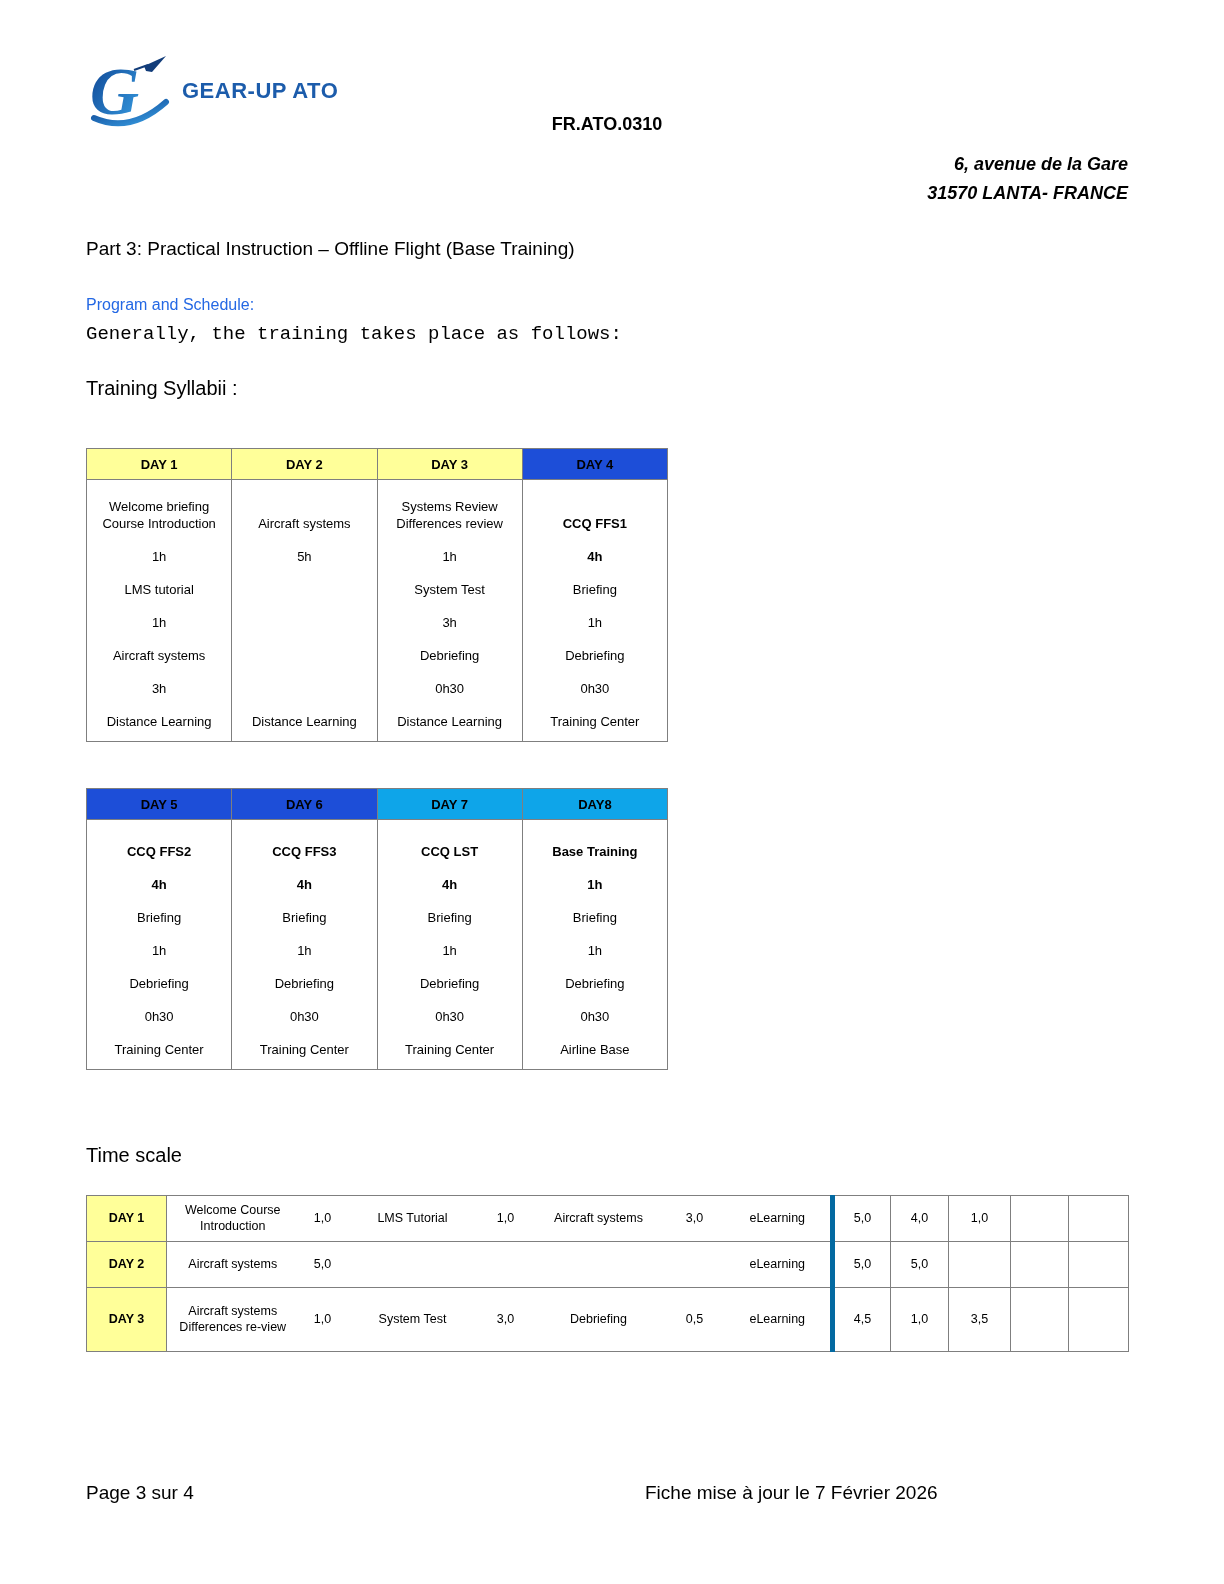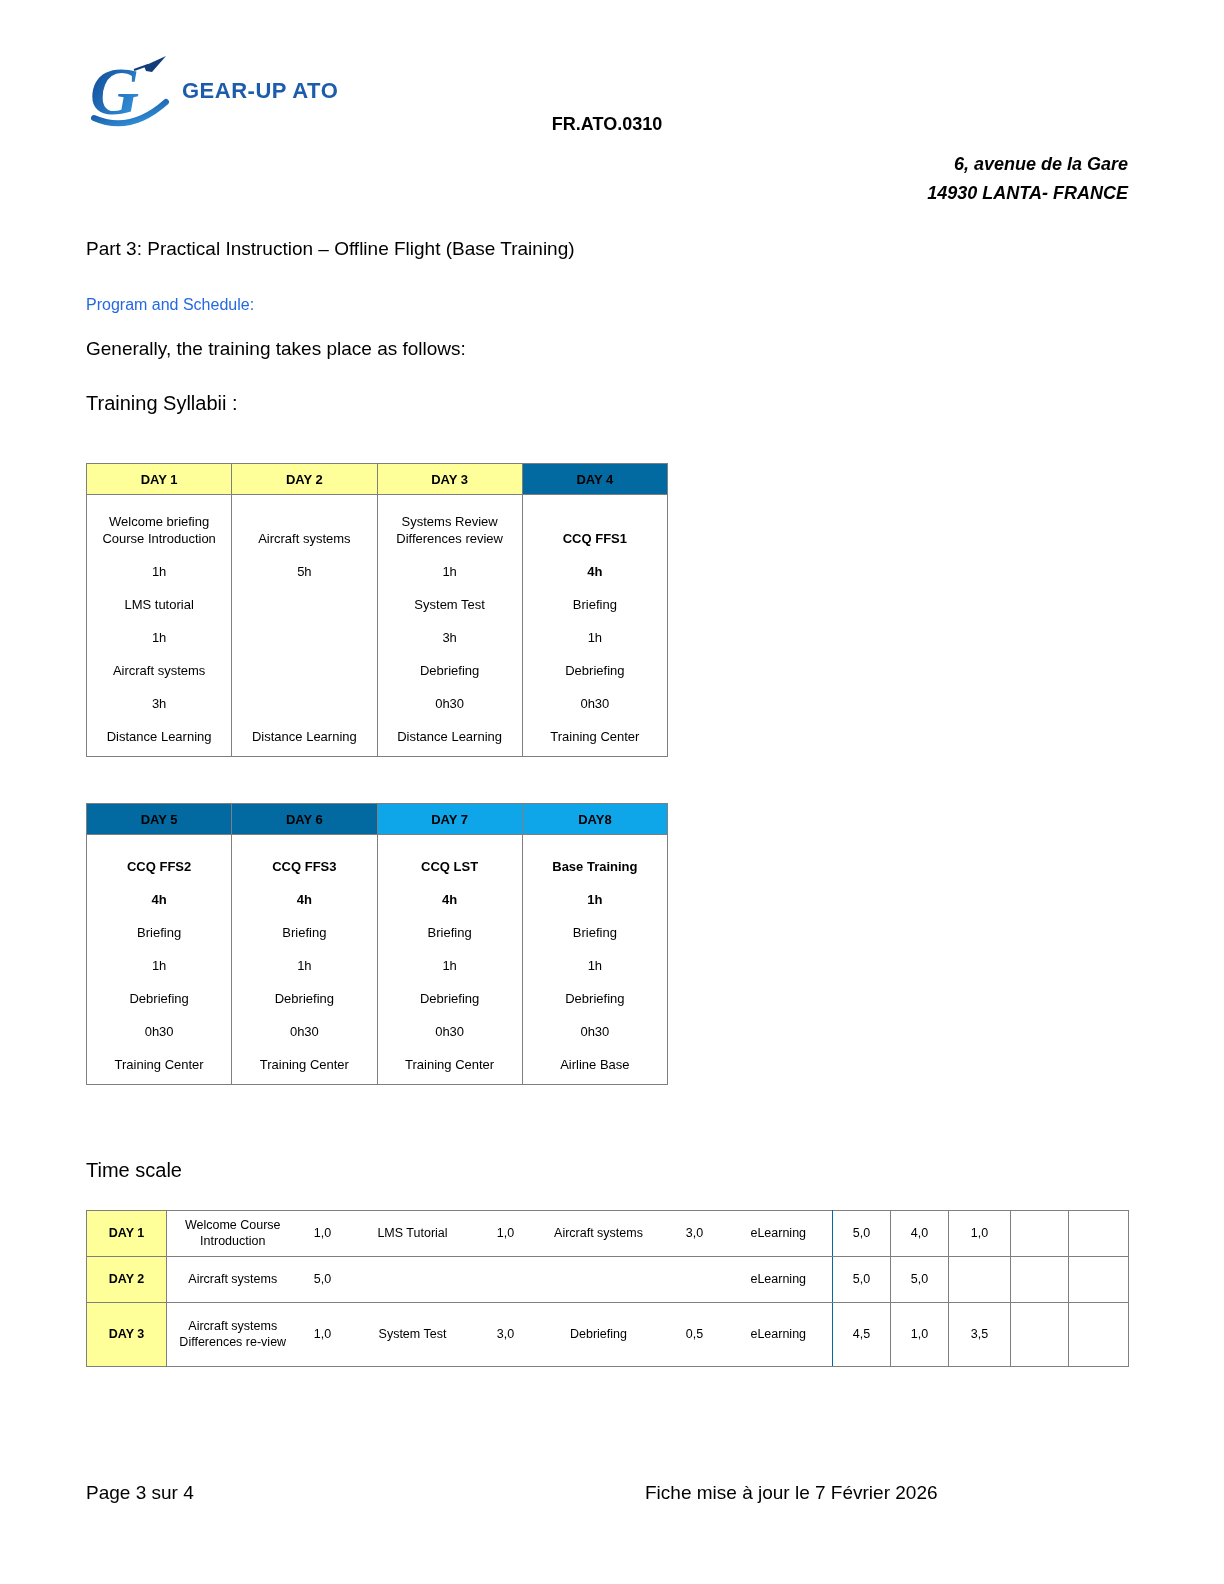--- a/index.html
+++ b/index.html
@@ -10,47 +10,47 @@
   
   .hdr-area { position:relative; height:210px; }
   .logo { position:absolute; left:4px; top:48px; display:flex; align-items:center; gap:10px; }
   .logo-text { font-size:22px; font-weight:bold; color:#1c5cab; letter-spacing:0.5px; }
   .doc-ref { position:absolute; left:0; right:0; top:114px; text-align:center; font-weight:bold; font-size:18px; }
   .address { position:absolute; right:0; top:150px; text-align:right; font-weight:bold; font-style:italic; font-size:18px; line-height:1.6; }
 
   
   .part-title { padding-top:28px; font-size:19px; }
   .program-heading { margin-top:36px; font-size:16px; color:#2468E4; }
-  .program-text { margin-top:24px; font-size:19px; }
+  .program-text { margin-top:9px; font-size:19px;font-family:Liberation Mono, monospace; }
   .syllabi-heading { margin-top:32px; font-size:20px; }
 
   
   table.syllabus { border-collapse:collapse; table-layout:fixed; width:582px; }
   table.syllabus.wk1 { margin-top:48px; }
   table.syllabus.wk2 { margin-top:46px; }
   table.syllabus th, table.syllabus td { border:1px solid #7f7f7f; }
   table.syllabus th { height:31px; font-size:13px; font-weight:bold; text-align:center; }
   th.yellow { background:#FFFF99; }
-  th.cyan   { background:#0369a1; }
+  th.cyan   { background:#1d4ed8; }
   th.orange { background:#0ea5e9; }
   table.syllabus td { vertical-align:top; padding:8px 3px 10px; background:#fff; }
   .slot { height:33px; display:flex; align-items:flex-end; justify-content:center; text-align:center; font-size:13px; line-height:1.3; }
   .slot.tall { height:45px; }
   .slot.b { font-weight:bold; }
 
   
   .timescale-heading { margin-top:74px; font-size:20px; }
   table.timescale { border-collapse:collapse; table-layout:fixed; width:1042px; margin-top:28px; font-size:12.5px; }
   table.timescale td { text-align:center; vertical-align:middle; padding:3px 3px; line-height:1.25; }
   tr.ts-head td { border:none; height:96px; vertical-align:middle; }
   tr.ts-head td.box { border:1px solid #7f7f7f; }
   .narrow-span { display:inline-block; max-width:36px; }
   tr.ts-body td { border-top:1px solid #7f7f7f; border-bottom:1px solid #7f7f7f; }
   tr.ts-body td.daycell { border:1px solid #7f7f7f; background:#FFFF99; font-weight:bold; }
-  tr.ts-body td.modecell { border-right:1px solid #0369a1; }
+  tr.ts-body td.modecell { border-right:5px solid #0369a1; }
   tr.ts-body td.box { border-left:1px solid #7f7f7f; border-right:1px solid #7f7f7f; }
   tr.r1 td, tr.r2 td { height:46px; }
   tr.r3 td { height:64px; }
 
   
   .footer { position:absolute; top:1482px; left:86px; right:96px; height:30px; font-size:19px; }
   .footer .page-num { position:absolute; left:0; }
   .footer .updated { position:absolute; left:559px; }
 </style>
 </head>
@@ -72,21 +72,21 @@
         <g>
             <path d="M54 18 L76 8 L62 24 L56 23 Z" fill="#123d7a"></path>
             <path d="M44 22 L58 17" stroke="#123d7a" stroke-width="2"></path>
           </g>
       </svg>
       <span class="logo-text">GEAR-UP ATO</span>
     </div>
     <div class="doc-ref">FR.ATO.0310</div>
     <div class="address">
       <div>6, avenue de la Gare</div>
-      <div>14930 LANTA- FRANCE</div>
+      <div>31570 LANTA- FRANCE</div>
     </div>
   </div>
 
   <div class="part-title">Part 3: Practical Instruction – Offline Flight (Base Training)</div>
   <div class="program-heading">Program and Schedule:</div>
   <div class="program-text">Generally, the training takes place as follows:</div>
   <div class="syllabi-heading">Training Syllabii :</div>
 
   <table class="syllabus wk1">
     <tbody>

